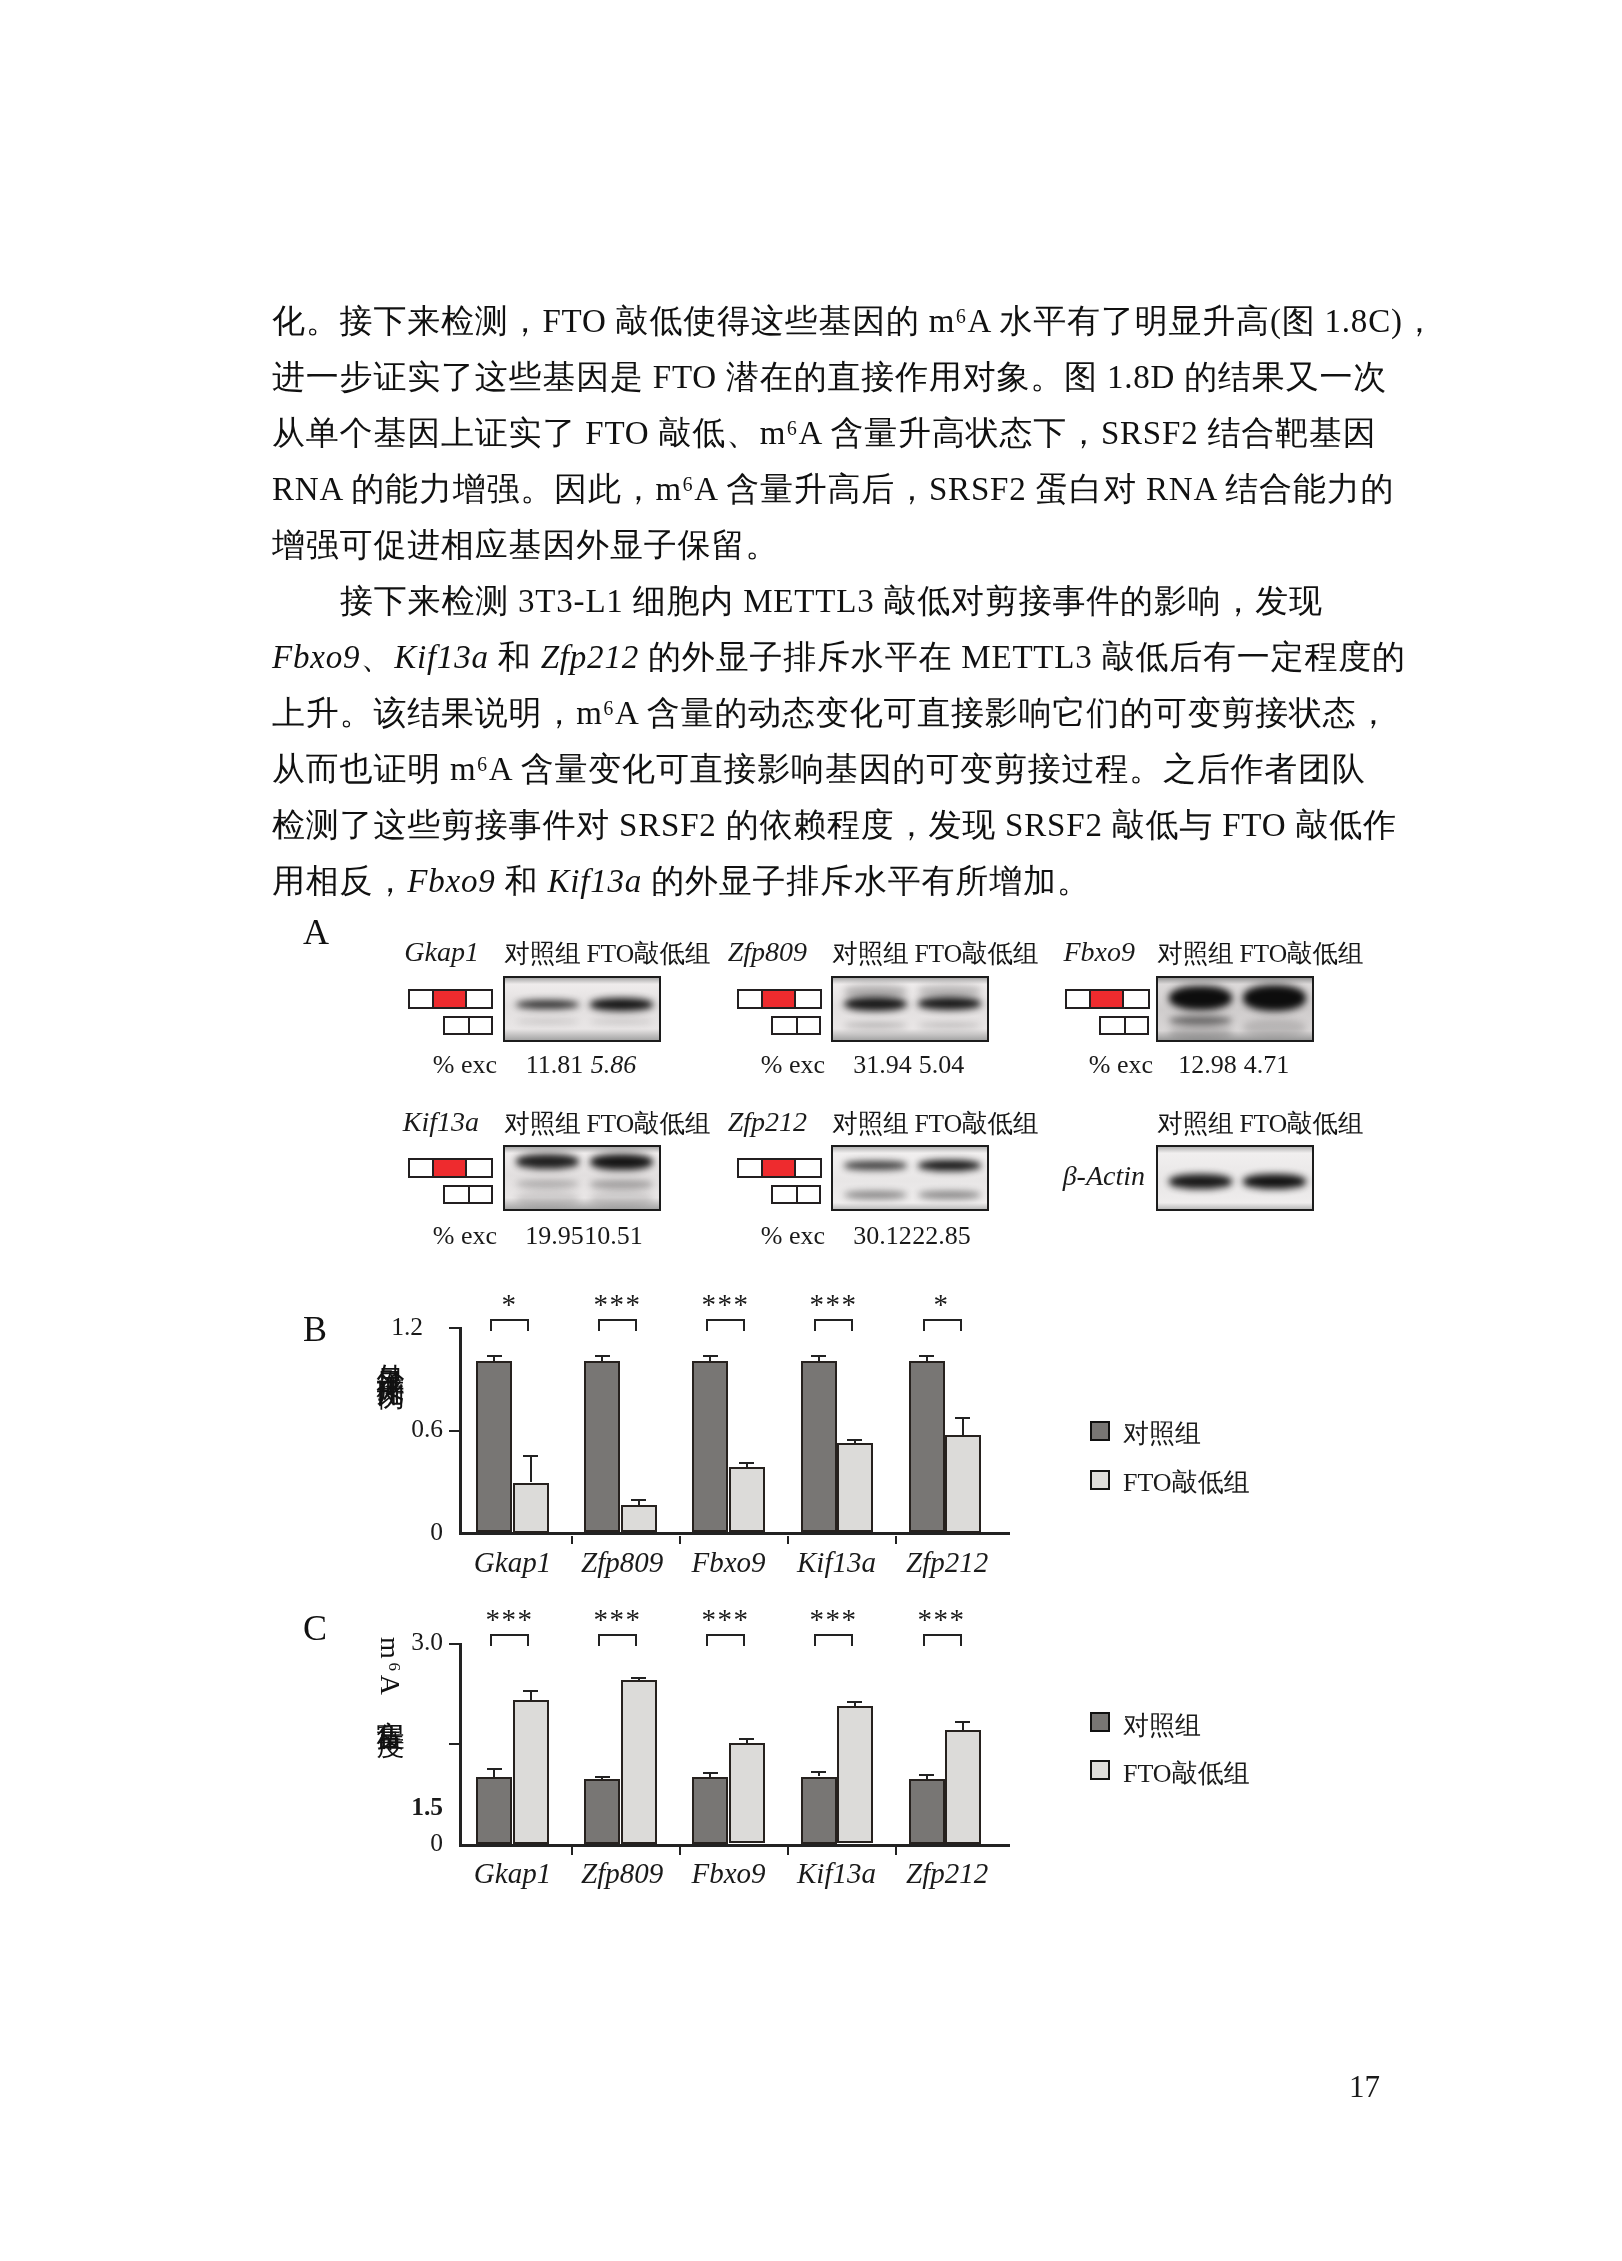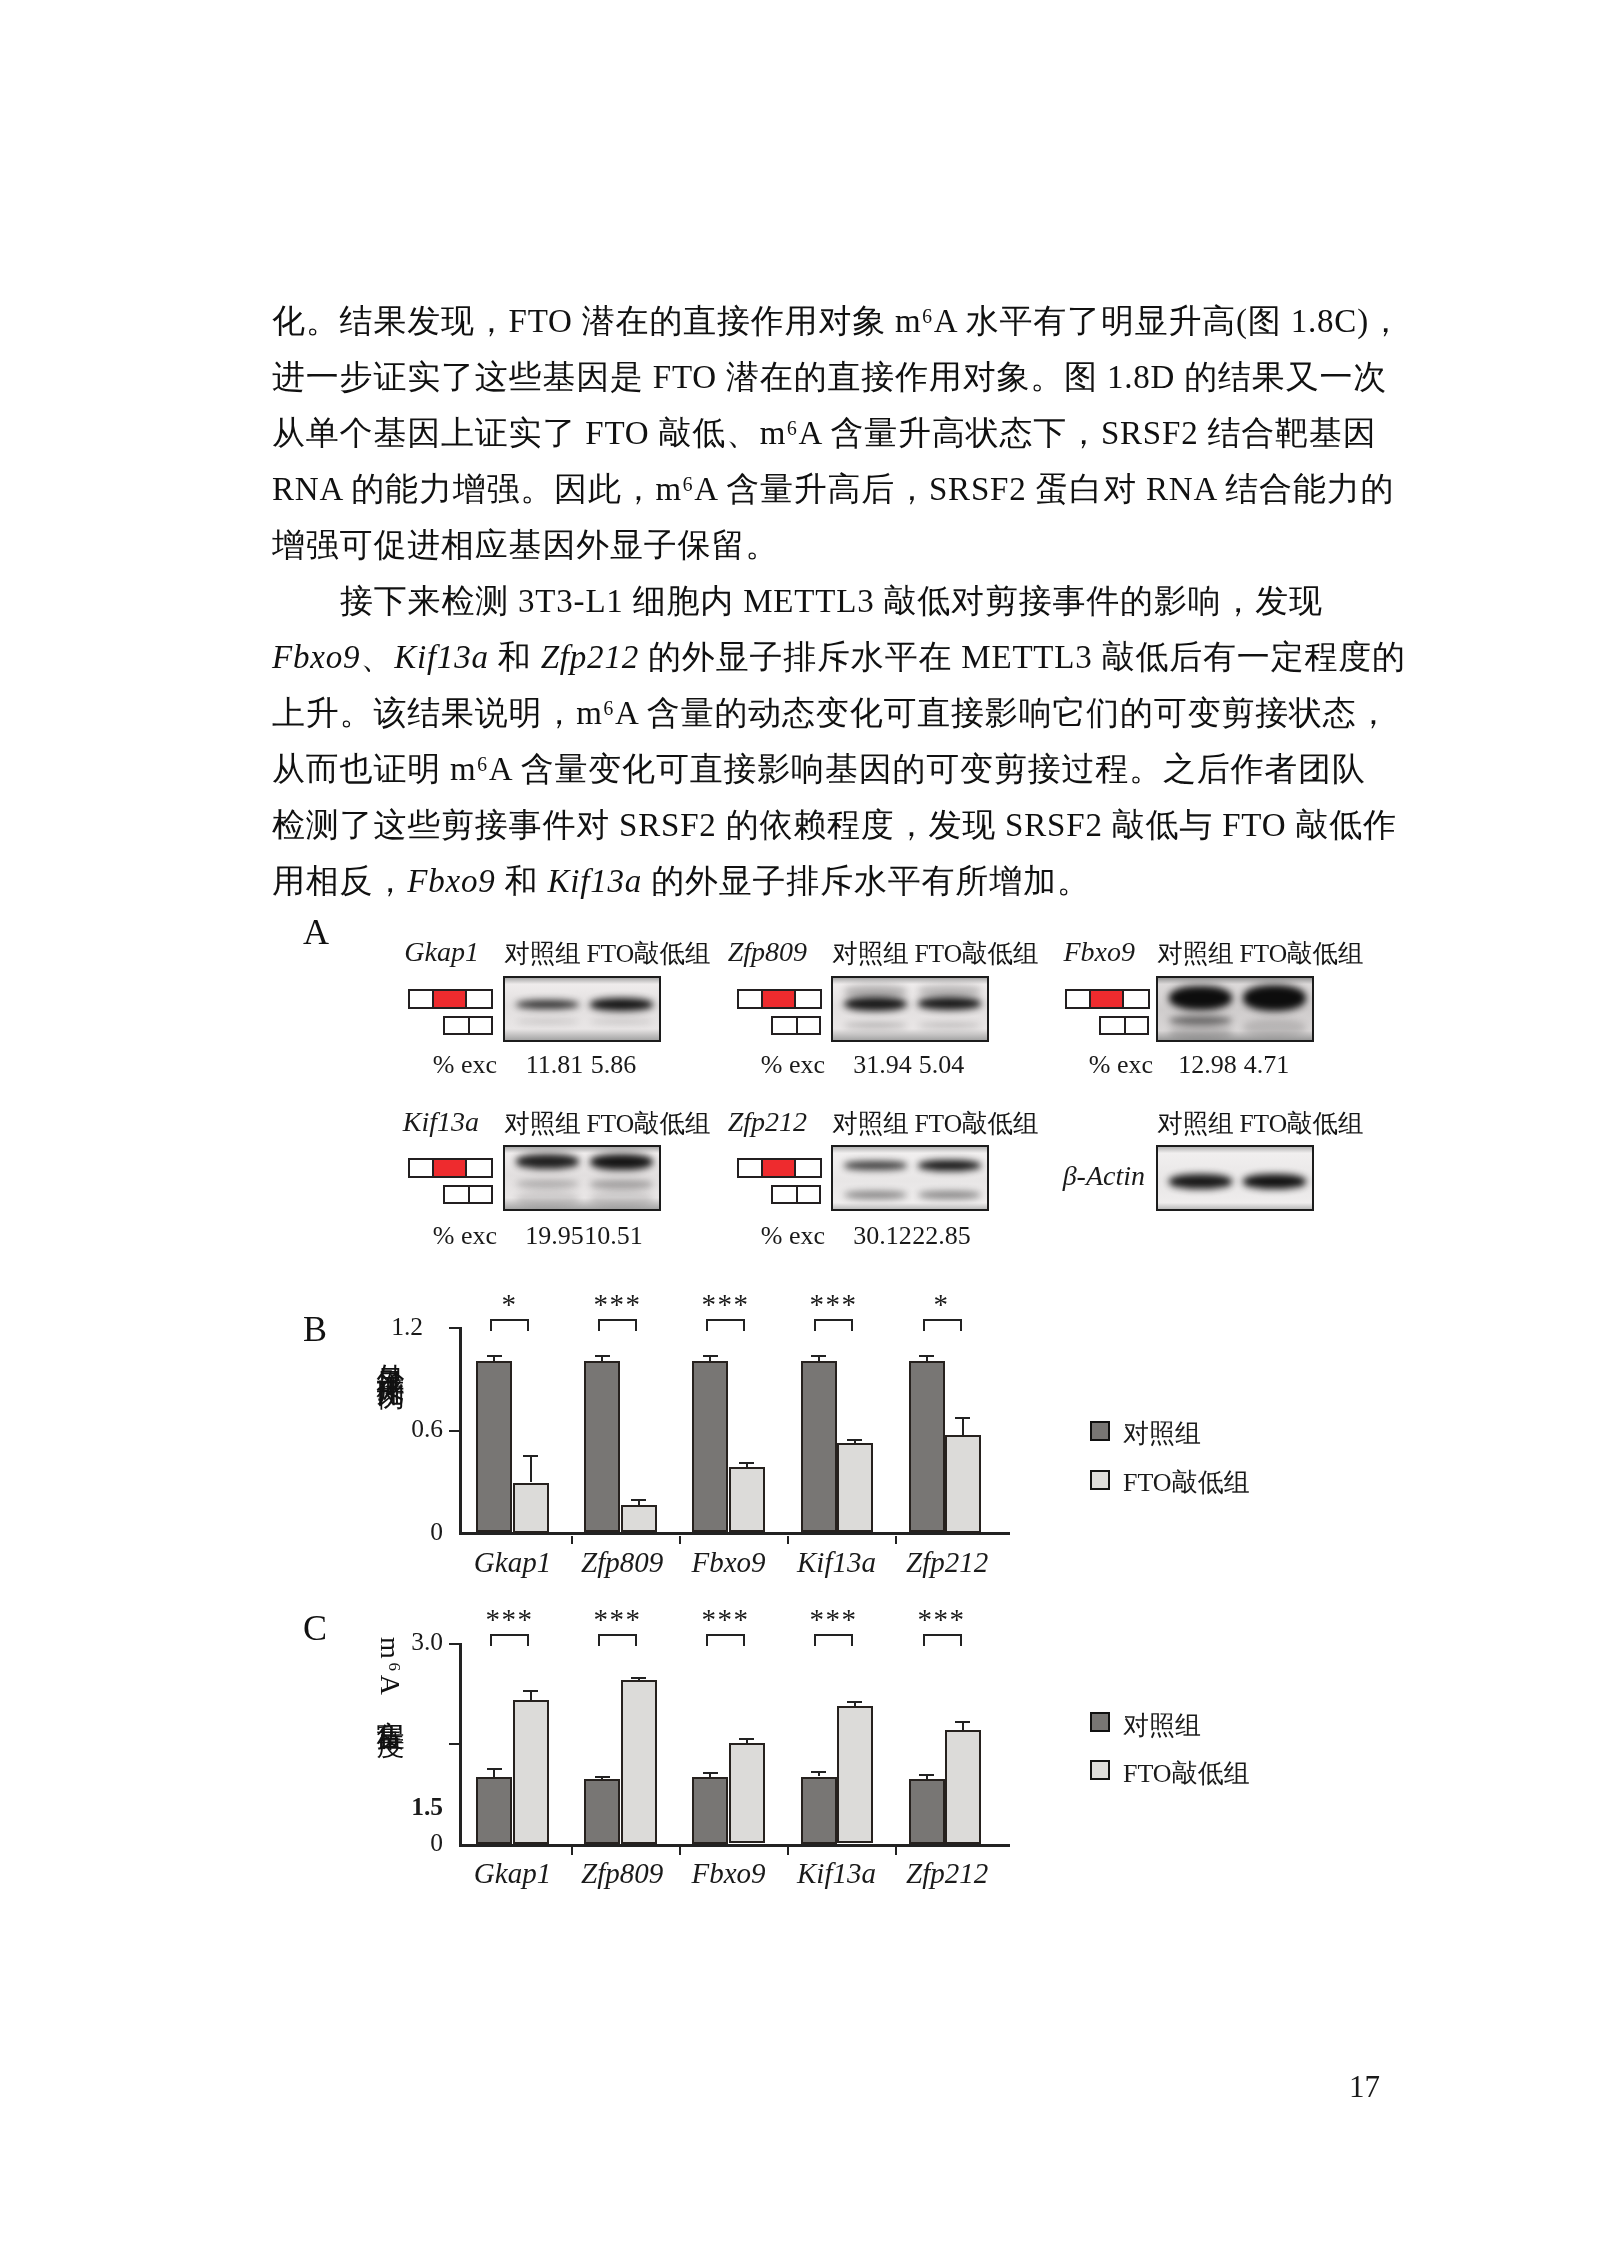--- a/index.html
+++ b/index.html
@@ -42,21 +42,21 @@
   .legend-sq{position:absolute;width:20px;height:20px;box-sizing:border-box;border:2.3px solid #111;}
   .legend-tx{position:absolute;font-size:26px;white-space:nowrap;}
   .page-number{position:absolute;left:1322px;top:2069px;width:85px;text-align:center;font-size:31px;}
 </style>
 </head>
 <body>
 
 <div class="page">
 
   <div class="body-text" id="body-text">
-      <div class="line"><span>化。结果发现，FTO 潜在的直接作用对象 m⁶A 水平有了明显升高(图 1.8C)，</span></div>
+      <div class="line"><span>化。接下来检测，FTO 敲低使得这些基因的 m⁶A 水平有了明显升高(图 1.8C)，</span></div>
       <div class="line"><span>进一步证实了这些基因是 FTO 潜在的直接作用对象。图 1.8D 的结果又一次</span></div>
       <div class="line"><span>从单个基因上证实了 FTO 敲低、m⁶A 含量升高状态下，SRSF2 结合靶基因</span></div>
       <div class="line"><span>RNA 的能力增强。因此，m⁶A 含量升高后，SRSF2 蛋白对 RNA 结合能力的</span></div>
       <div class="line"><span>增强可促进相应基因外显子保留。</span></div>
       <div class="line indent"><span>接下来检测 3T3-L1 细胞内 METTL3 敲低对剪接事件的影响，发现</span></div>
       <div class="line"><span class="it">Fbxo9</span><span>、</span><span class="it">Kif13a</span><span> 和 </span><span class="it">Zfp212</span><span> 的外显子排斥水平在 METTL3 敲低后有一定程度的</span></div>
       <div class="line"><span>上升。该结果说明，m⁶A 含量的动态变化可直接影响它们的可变剪接状态，</span></div>
       <div class="line"><span>从而也证明 m⁶A 含量变化可直接影响基因的可变剪接过程。之后作者团队</span></div>
       <div class="line"><span>检测了这些剪接事件对 SRSF2 的依赖程度，发现 SRSF2 敲低与 FTO 敲低作</span></div>
       <div class="line"><span>用相反，</span><span class="it">Fbxo9</span><span> 和 </span><span class="it">Kif13a</span><span> 的外显子排斥水平有所增加。</span></div>
@@ -80,21 +80,21 @@
           <div class="cell" style="width: 27%;"></div>
           <div class="cell mid-red" style="width: 44%; background: rgb(238, 43, 46);"></div>
           <div class="cell" style="width: 29%;"></div>
         </div>
         <div class="schem" style="left: 443px; top: 1016px; width: 50px; height: 18.5px;">
           <div class="cell" style="width: 50%;"></div>
           <div class="cell div" style="width: 50%;"></div>
         </div>
         <div class="exc-label" style="left: 424px; top: 1050px; width: 73px;">% exc</div>
         <div class="exc-val" style="left: 516px; top: 1050px; width: 77px;">11.81</div>
-        <div class="exc-val" style="left: 575px; top: 1050px; width: 77px;">5.86</div>
+        <div class="exc-val" style="left: 575px; top: 1050px; width: 77px; font-style: italic;">5.86</div>
         <div class="gene-label" style="left: 668px; top: 936px; width: 139px;">Zfp809</div>
         <div class="col-header" style="left: 825px; top: 936px; width: 91px;">对照组</div>
         <div class="col-header" style="left: 913px; top: 936px; width: 127px;">FTO敲低组</div>
         <div class="blot mid" style="left: 831px; top: 976px; width: 158px; height: 66px;">
           <div class="band" style="left: 10.8px; width: 63px; top: 7px; height: 13px; opacity: 0.25;"></div>
           <div class="band" style="left: 85px; width: 63px; top: 7px; height: 11.6px; opacity: 0.22;"></div>
           <div class="band" style="left: 10.8px; width: 63px; top: 19.3px; height: 14px; opacity: 0.93;"></div>
           <div class="band" style="left: 85px; width: 63px; top: 19.3px; height: 12.4px; opacity: 0.93;"></div>
           <div class="band" style="left: 10.8px; width: 63px; top: 45px; height: 5.4px; opacity: 0.28;"></div>
           <div class="band" style="left: 85px; width: 63px; top: 45px; height: 5.4px; opacity: 0.22;"></div>

